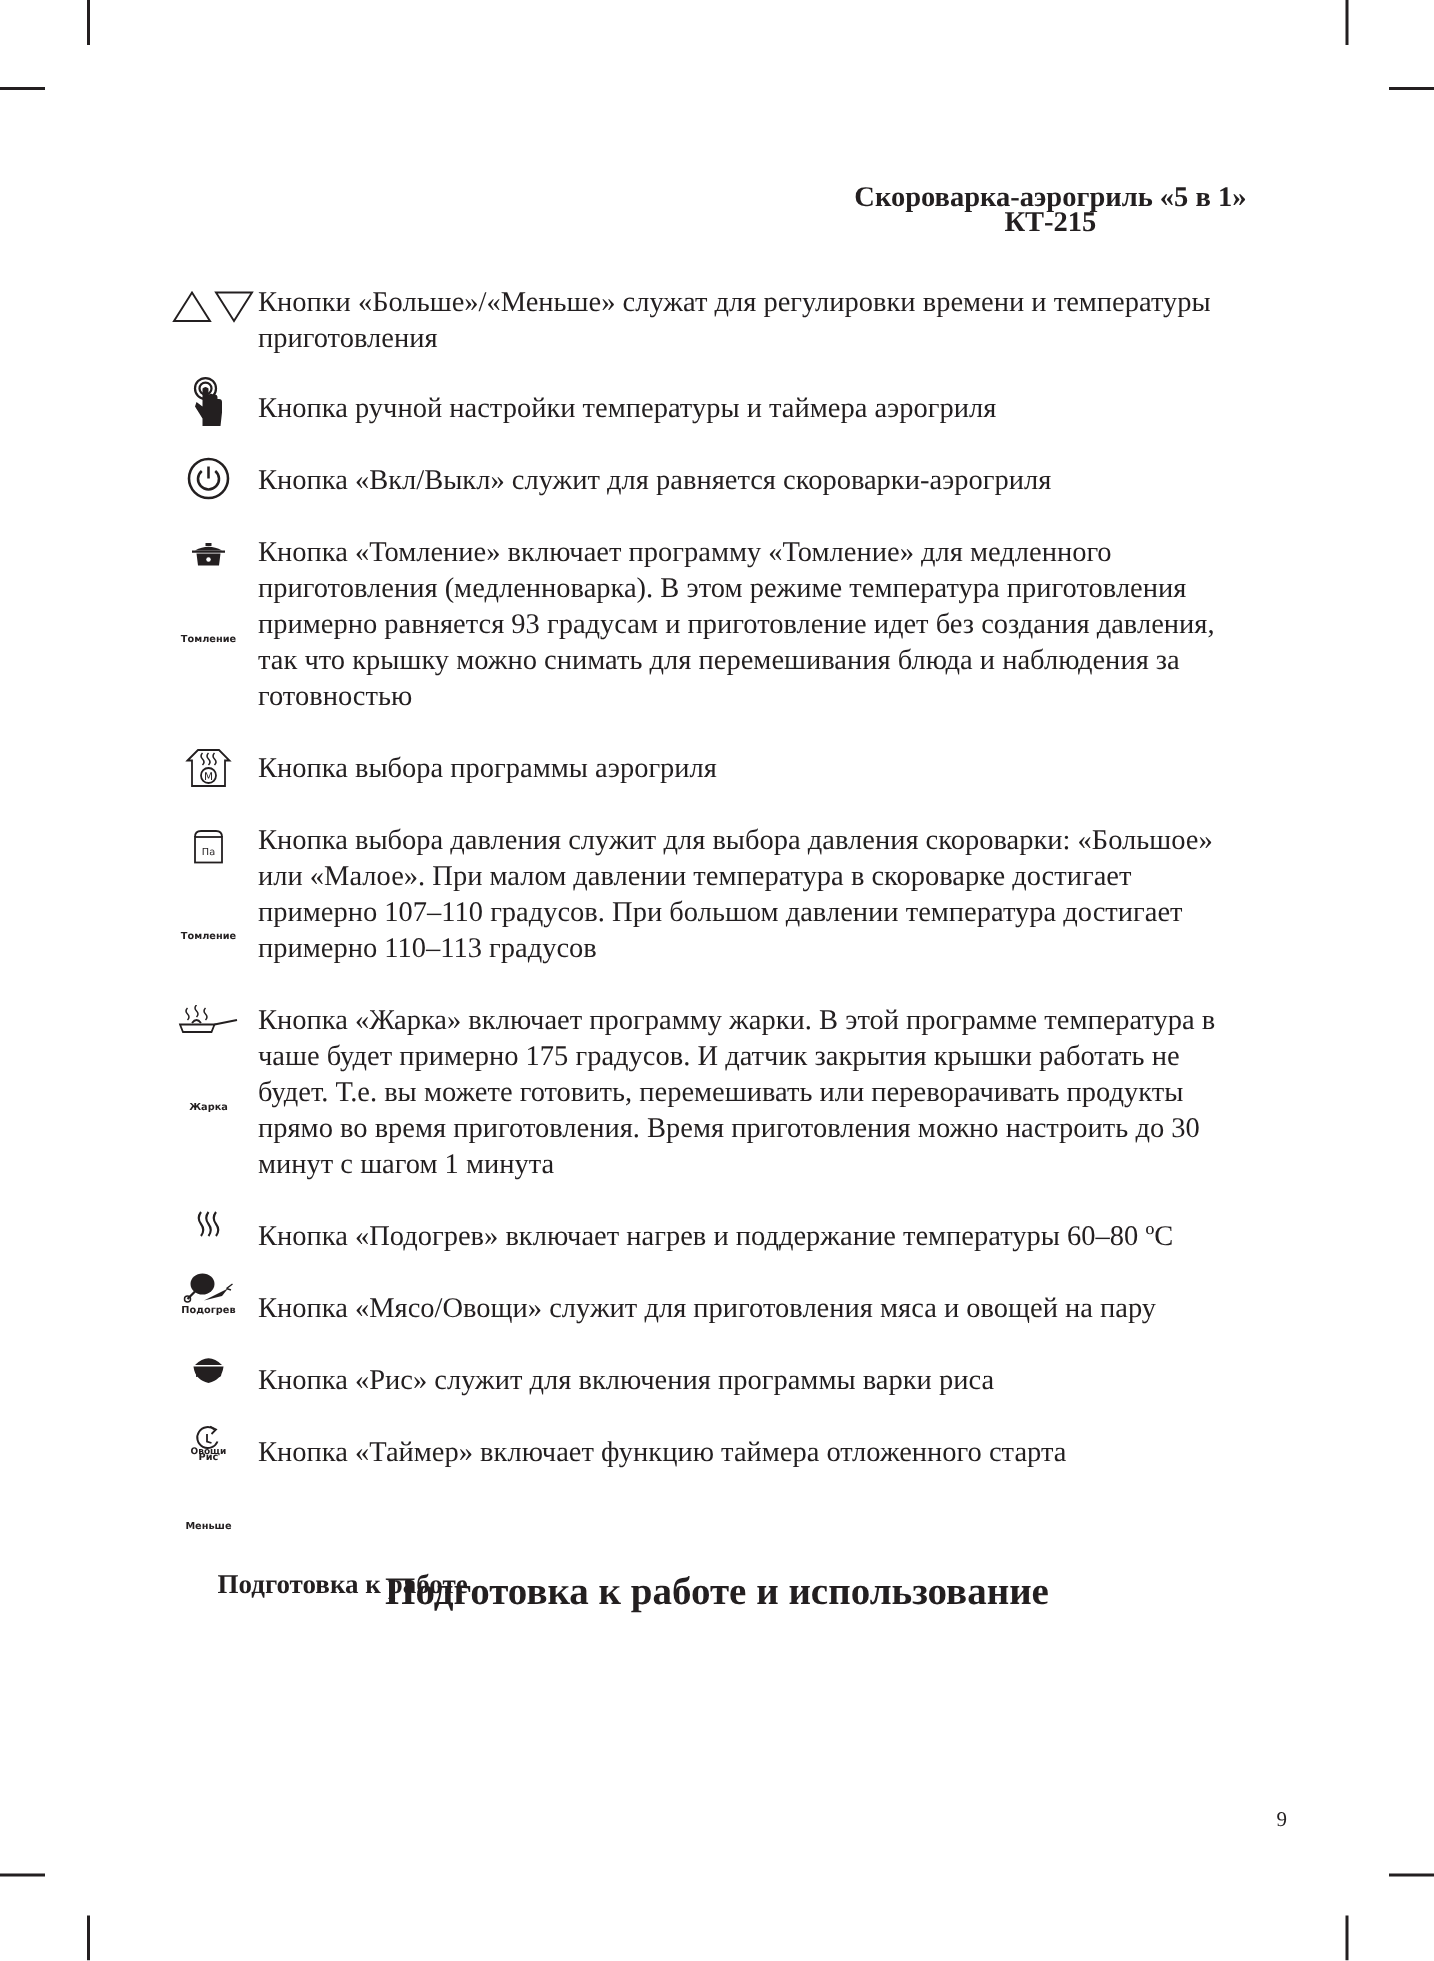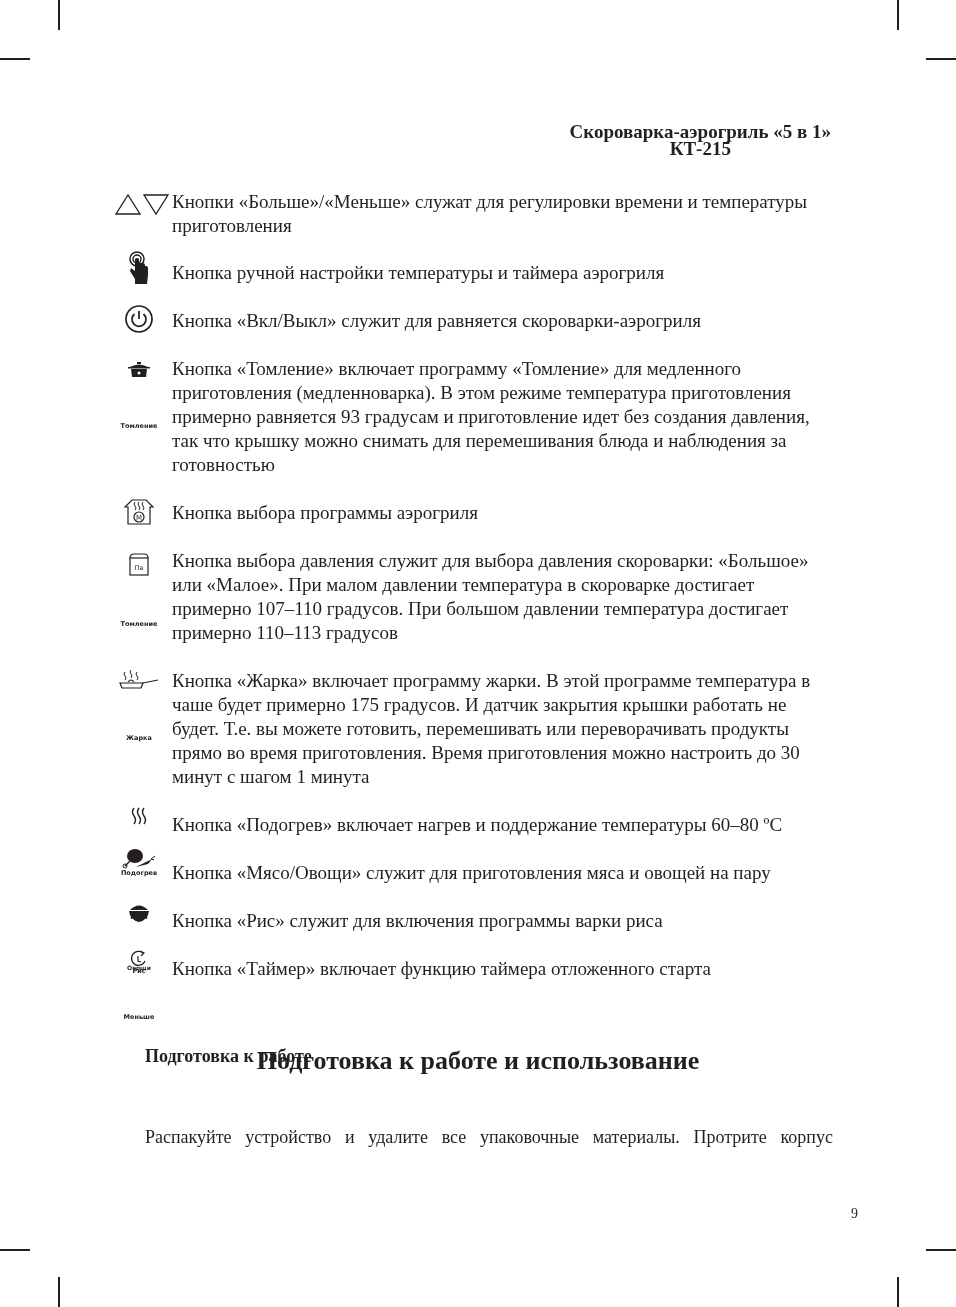--- a/index.html
+++ b/index.html
@@ -165,16 +165,15 @@
       <path d="M9,7 L9,12 L12,13" fill="none" stroke="#231f20" stroke-width="1.2"></path>
     </svg>
     <div class="cap">Меньше</div>
   </div>
   <div class="text">Кнопка «Таймер» включает функцию таймера отложенного старта</div>
 </div>
 
 <div class="h1">Подготовка к работе и использование</div>
 <div class="h2">Подготовка к работе</div>
 <div class="para">
-  <span class="l1" style="text-align:justify;text-align-last:justify">Распакуйте устройство и удалите все упаковочные материалы. Протрите корпус</span>
 </div>
 
 <div class="pagenum">9</div>
 
 </body></html>

